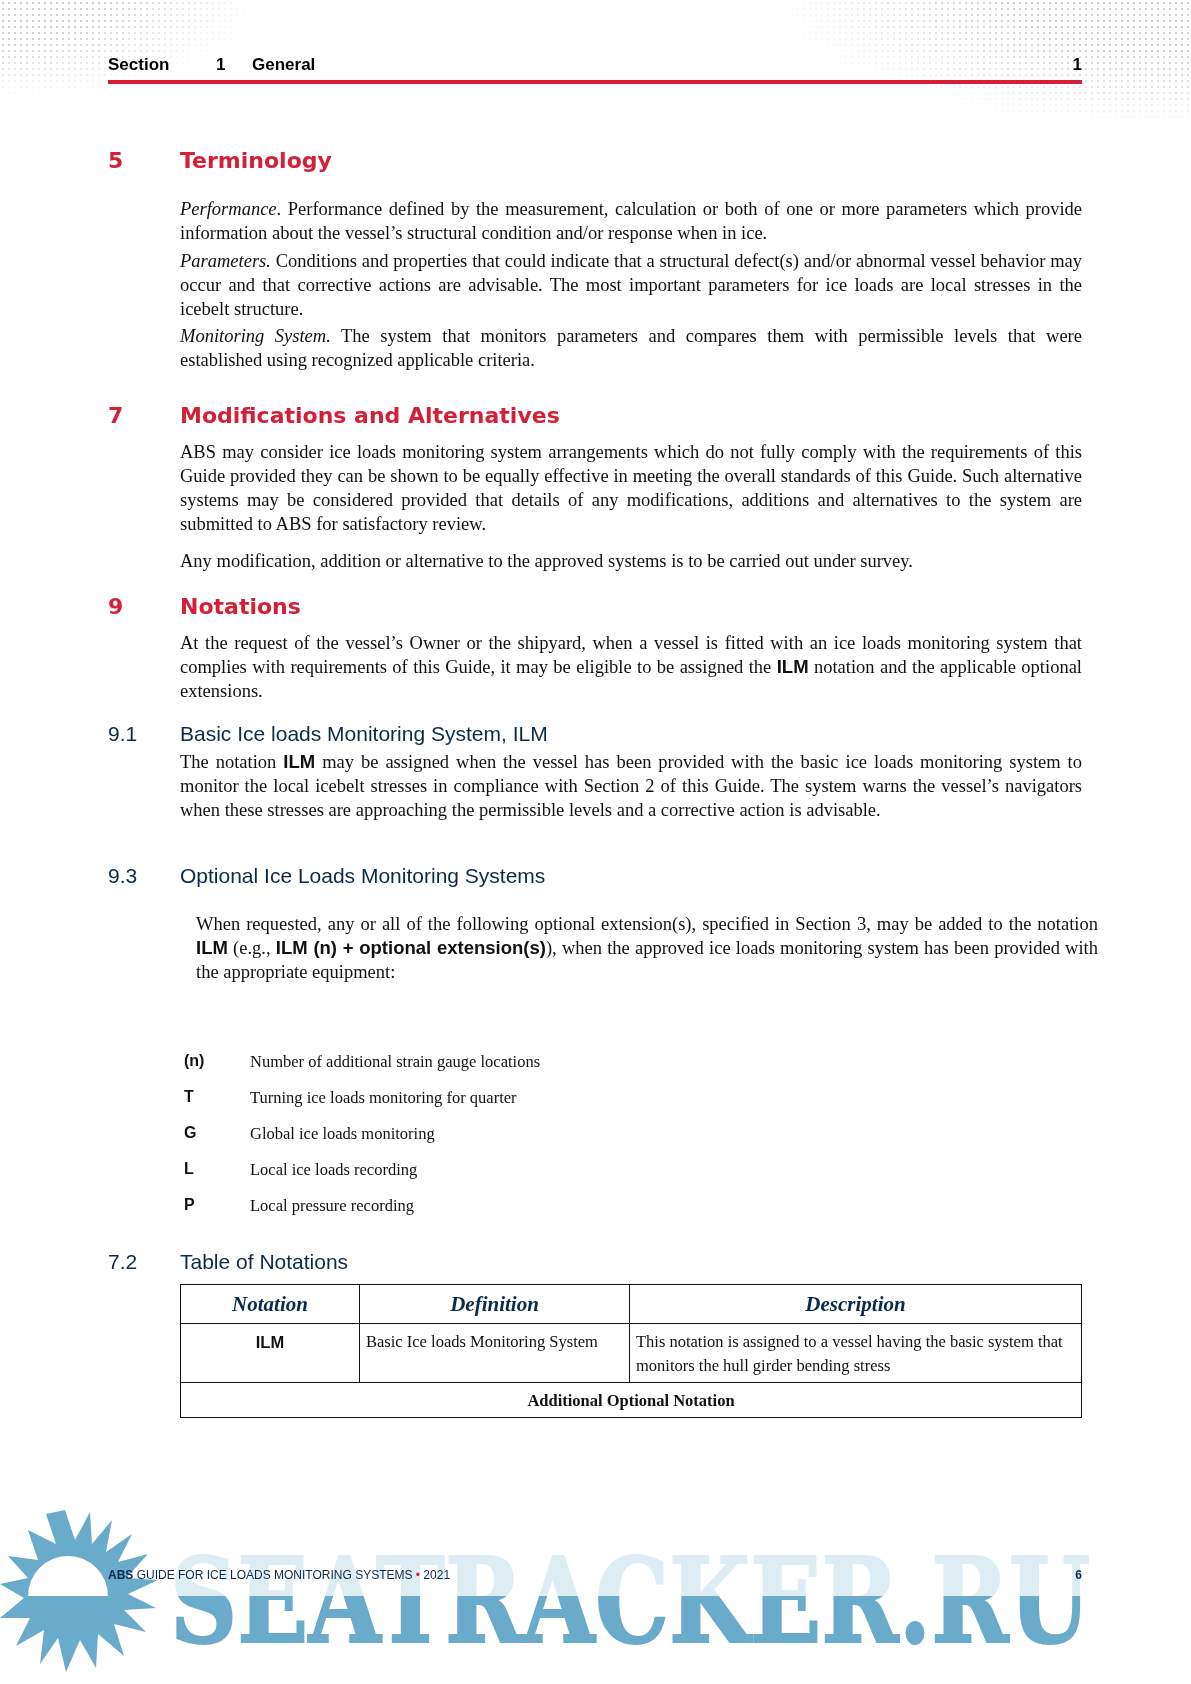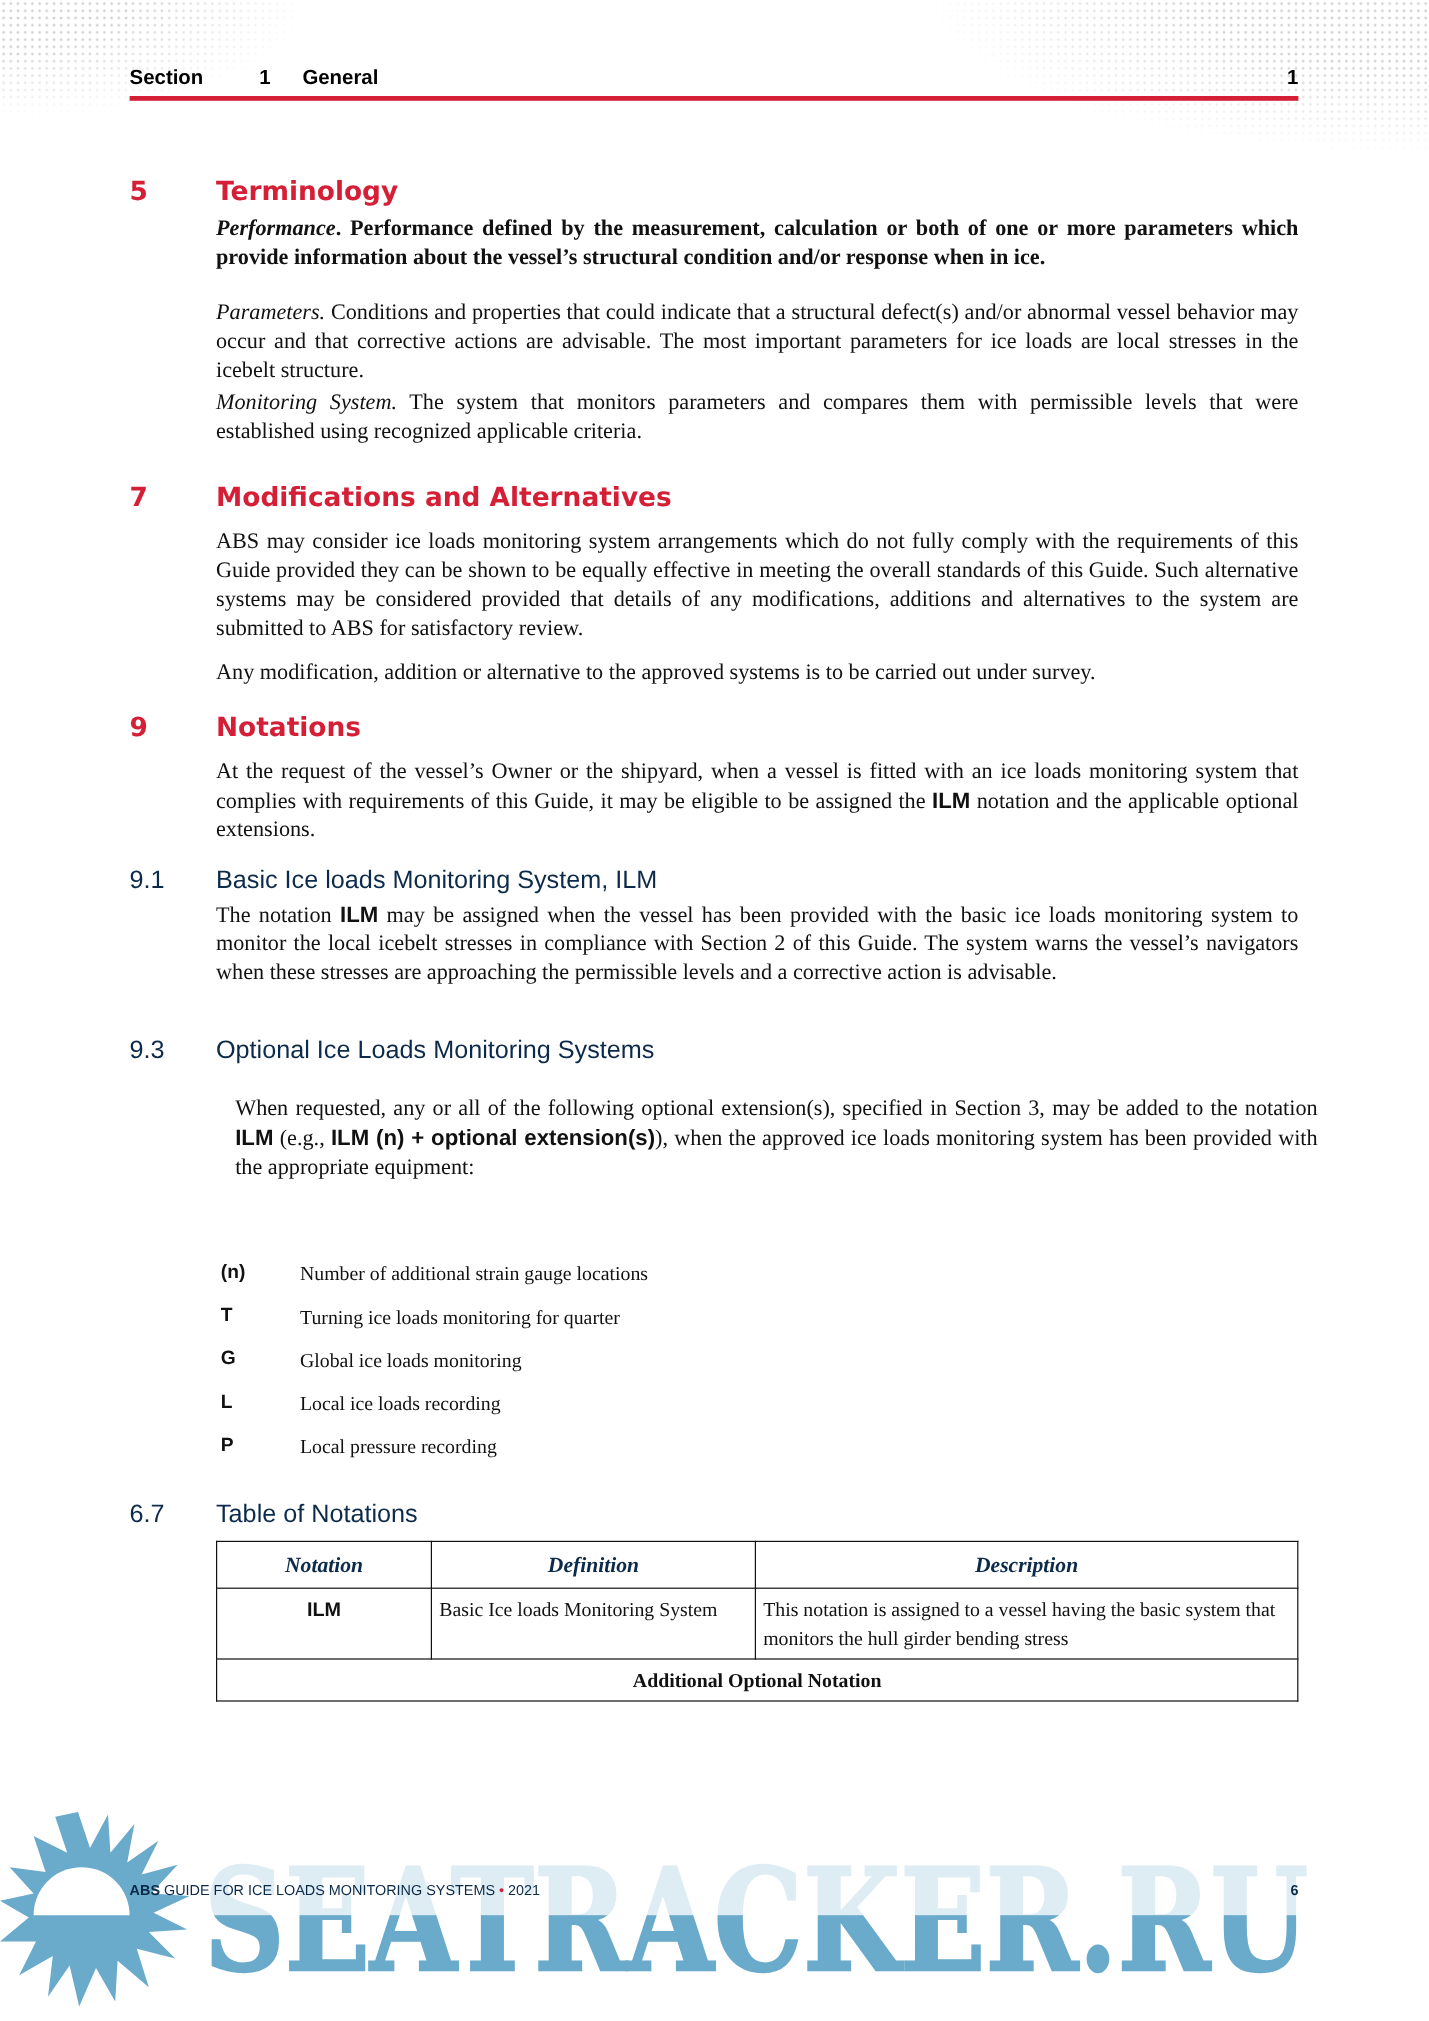--- a/index.html
+++ b/index.html
@@ -54,21 +54,21 @@
   .ext-item { position: relative; height: 36px; font-size: 16.5px; }
   .ext-item .code { position: absolute; left: 0; font-family: "Liberation Sans", sans-serif; font-weight: bold; font-size: 16px; }
   .ext-item .desc { position: absolute; left: 66px; }
 
   table.notations {
     position: absolute; left: 72px; top: 1284px; width: 902px;
     border-collapse: collapse; font-size: 16.5px;
   }
   table.notations td, table.notations th { border: 1.5px solid #111; }
   table.notations th {
-    height: 36px; font-style: italic; font-weight: bold; color: #0c2a4a; font-size: 18px; margin-top: 48px;
+    height: 36px; font-style: italic; font-weight: bold; color: #0c2a4a; font-size: 21px; margin-top: 48px;
   }
   table.notations td { vertical-align: top; padding: 6px 6px 4px; line-height: 24px; }
   table.notations td.notation { text-align: center; font-family: "Liberation Sans", sans-serif; font-weight: bold; }
   table.notations td.span { text-align: center; font-weight: bold; height: 24px; }
 
   .watermark { position: absolute; left: 0; top: 1500px; width: 1191px; height: 184px; pointer-events: none; }
   .footer {
     position: absolute; left: 108px; top: 1568px; width: 974px; height: 20px;
     font-family: "Liberation Sans", sans-serif; font-size: 12px; color: #0c2a4a;
   }
@@ -89,21 +89,21 @@
   <span class="page">1</span>
 </div>
 <div class="header-rule"></div>
 
 <div class="content">
 
   <div class="h1" style="top:148px;">
     <span class="n">5</span>
     <span class="t">Terminology</span>
   </div>
-  <p class="para" style="top:179px; margin:0;font-weight:bold;"><i>Performance</i><span>. Performance defined by the measurement, calculation or both of one or more parameters which provide information about the vessel’s structural condition and/or response when in ice.</span></p>
+  <p class="para" style="top:197px; margin:0;"><i>Performance</i><span>. Performance defined by the measurement, calculation or both of one or more parameters which provide information about the vessel’s structural condition and/or response when in ice.</span></p>
   <p class="para" style="top:249px; margin:0;"><i>Parameters.</i><span> Conditions and properties that could indicate that a structural defect(s) and/or abnormal vessel behavior may occur and that corrective actions are advisable. The most important parameters for ice loads are local stresses in the icebelt structure.</span></p>
   <p class="para" style="top:324px; margin:0;font-family:Liberation Serif, serif;"><i>Monitoring System.</i><span> The system that monitors parameters and compares them with permissible levels that were established using recognized applicable criteria.</span></p>
 
   <div class="h1" style="top:403px;">
     <span class="n">7</span>
     <span class="t">Modifications and Alternatives</span>
   </div>
   <p class="para" style="top:440px; margin:0;">ABS may consider ice loads monitoring system arrangements which do not fully comply with the requirements of this Guide provided they can be shown to be equally effective in meeting the overall standards of this Guide. Such alternative systems may be considered provided that details of any modifications, additions and alternatives to the system are submitted to ABS for satisfactory review.</p>
   <p class="para" style="top:549px; margin:0;">Any modification, addition or alternative to the approved systems is to be carried out under survey.</p>
 
@@ -142,21 +142,21 @@
       <span class="code">L</span>
       <span class="desc">Local ice loads recording</span>
     </div>
     <div class="ext-item">
       <span class="code">P</span>
       <span class="desc">Local pressure recording</span>
     </div>
   </div>
 
   <div class="h2" style="top:1250px;">
-    <span class="n">6.7</span>
+    <span class="n">7.2</span>
     <span class="t">Table of Notations</span>
   </div>
 
   <table class="notations">
     <colgroup>
       <col style="width:179px">
         <col style="width:270px">
         <col>
     </colgroup>
     <tbody>

